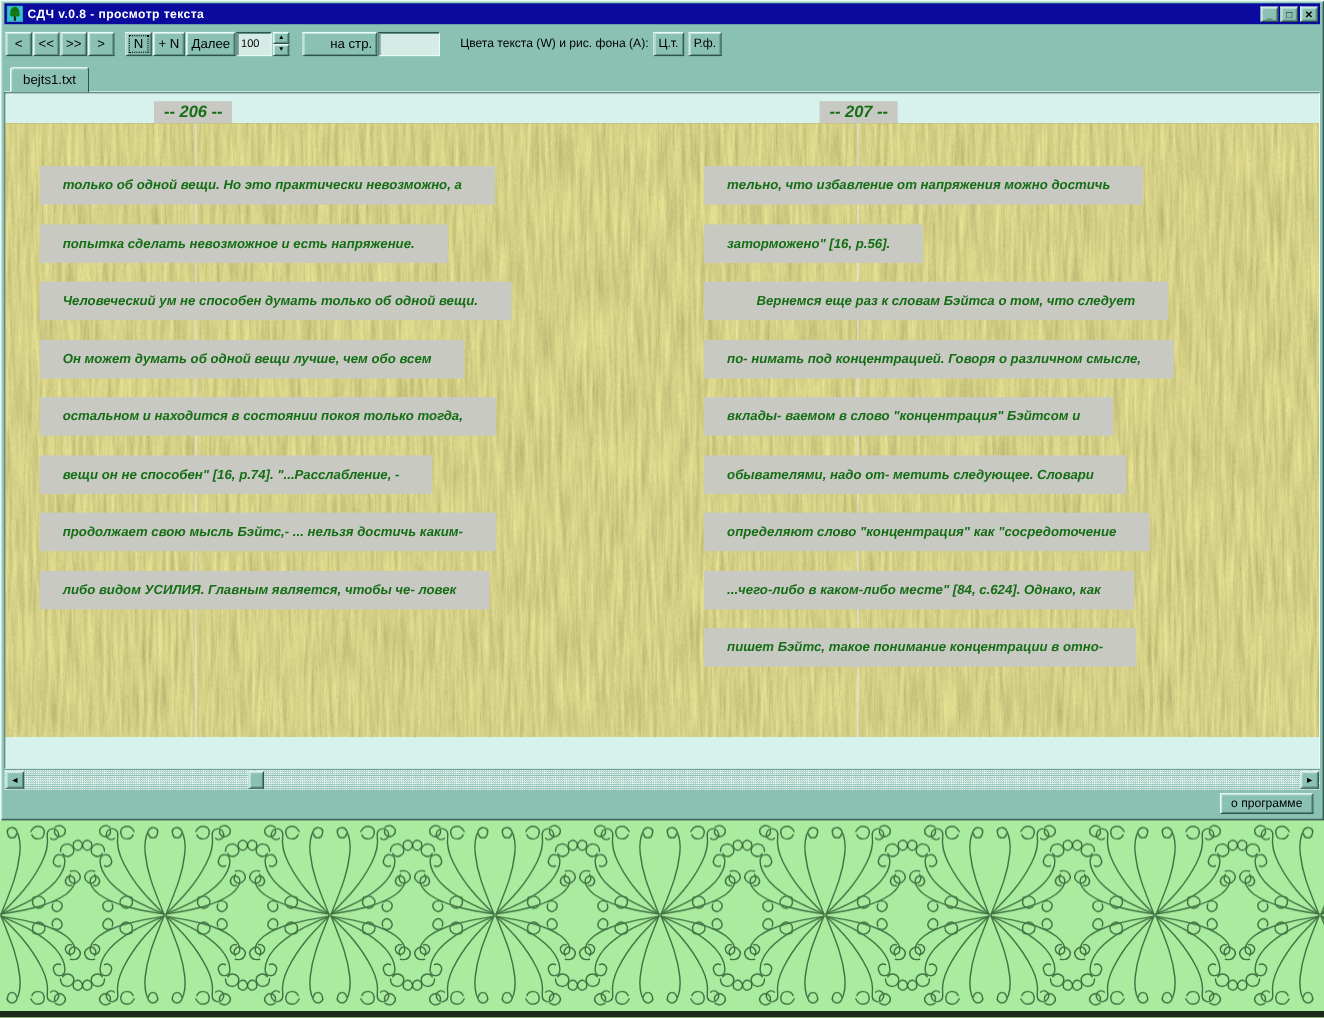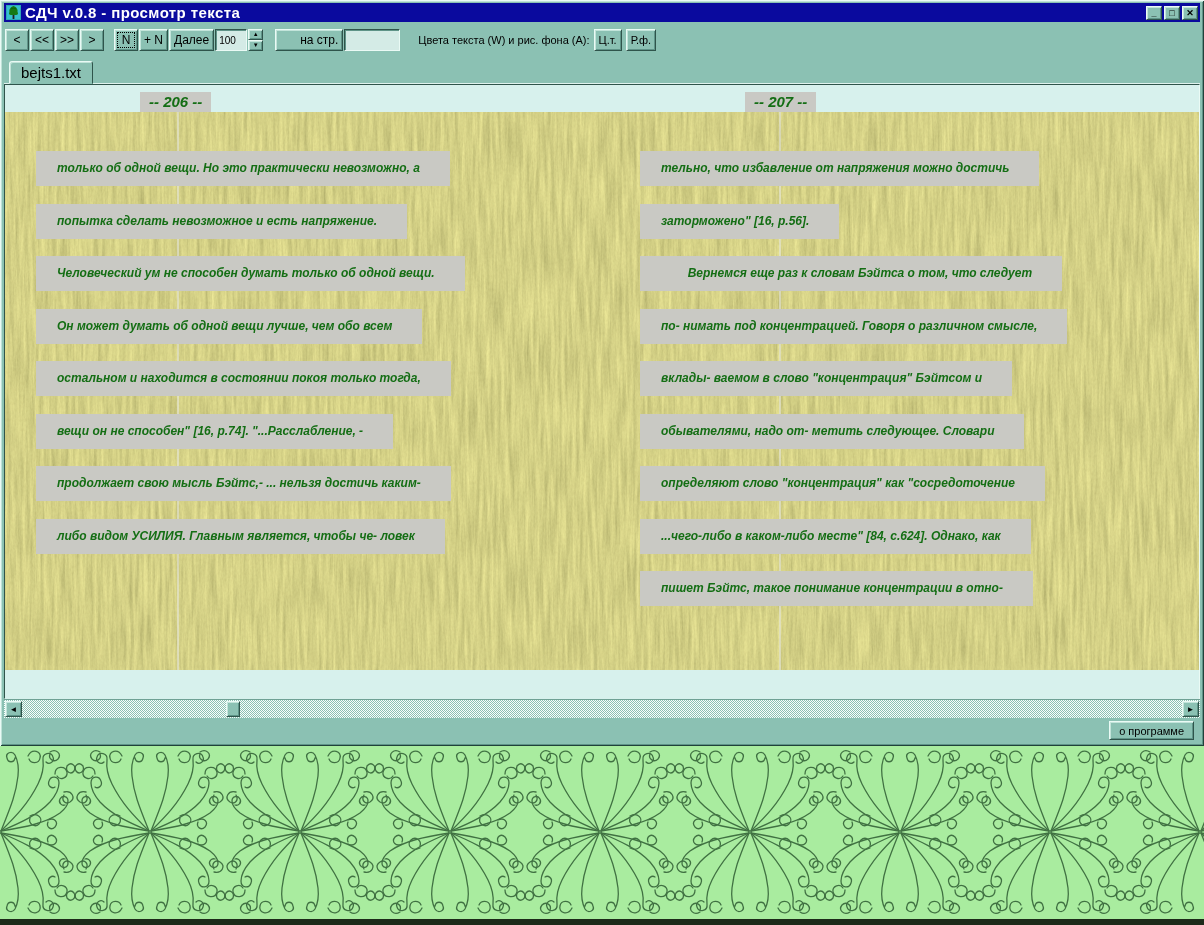--- a/index.html
+++ b/index.html
@@ -7,21 +7,21 @@
               font-family:"Liberation Sans", sans-serif; }
 
   
   .window { position:relative; width:1204px; height:746px; background:#8bc1b3;
             padding:3px 4px 0 4px;
             box-shadow: inset 1px 1px 0 #eafaf5, inset -1px -1px 0 #20413a,
                         inset 2px 2px 0 #bfe2d8, inset -2px -2px 0 #5f9488; }
 
   .titlebar { height:19px; background:#0a0a9e; display:flex; align-items:center;
               padding:0 2px; gap:4px; }
-  .titlebar .title-text { color:#fff; font-weight:bold; font-size:15px; letter-spacing:.4px;
+  .titlebar .title-text { color:#fff; font-weight:bold; font-size:11px; letter-spacing:.4px;
                           flex:1; white-space:nowrap; overflow:hidden; }
   .app-icon { width:15px; height:15px; display:inline-block; }
   .win-controls { display:flex; gap:2px; }
   .wbtn { width:16px; height:14px; font-size:9px; line-height:12px; text-align:center;
           color:#000; font-weight:bold; }
 
   .raised { background:#8bc1b3; border:1px solid;
             border-color:#eafaf5 #2f544b #2f544b #eafaf5;
             box-shadow: inset 1px 1px 0 #c2e4da, inset -1px -1px 0 #5f9488;
             cursor:default; user-select:none; }
@@ -43,21 +43,21 @@
   .pageinput { width:56px; height:22px; margin-left:1px; }
   .tlabel { font-size:11px; color:#000; margin-left:18px; white-space:nowrap; }
   .cbtn { height:22px; min-width:26px; margin-left:4px; font-size:11px; }
 
   
   .tabrow { height:29px; position:relative; }
   .tab { position:absolute; left:5px; bottom:0; height:23px; padding:0 11px;
          background:#8bc1b3; border:1px solid; border-radius:3px 3px 0 0;
          border-color:#eafaf5 #2f544b transparent #eafaf5;
          box-shadow: inset 1px 1px 0 #c2e4da;
-         font-size:15px; line-height:21px; color:#000; }
+         font-size:12px; line-height:21px; color:#000; }
   .tabrow .tabline { position:absolute; left:0; right:0; bottom:0; height:1px; background:#dff3ee; }
 
   
   .content { position:relative; height:615px; border:1px solid;
              border-color:#2f544b #eafaf5 #eafaf5 #2f544b; background:#d7f1ed; }
   .pale-top { height:27px; background:#d7f1ed; }
   .grass { position:relative; height:558px; background:#b5aa60; overflow:hidden; }
   .grass svg.tex { position:absolute; inset:0; }
   .pale-bottom { height:29px; background:#d7f1ed; }
 

